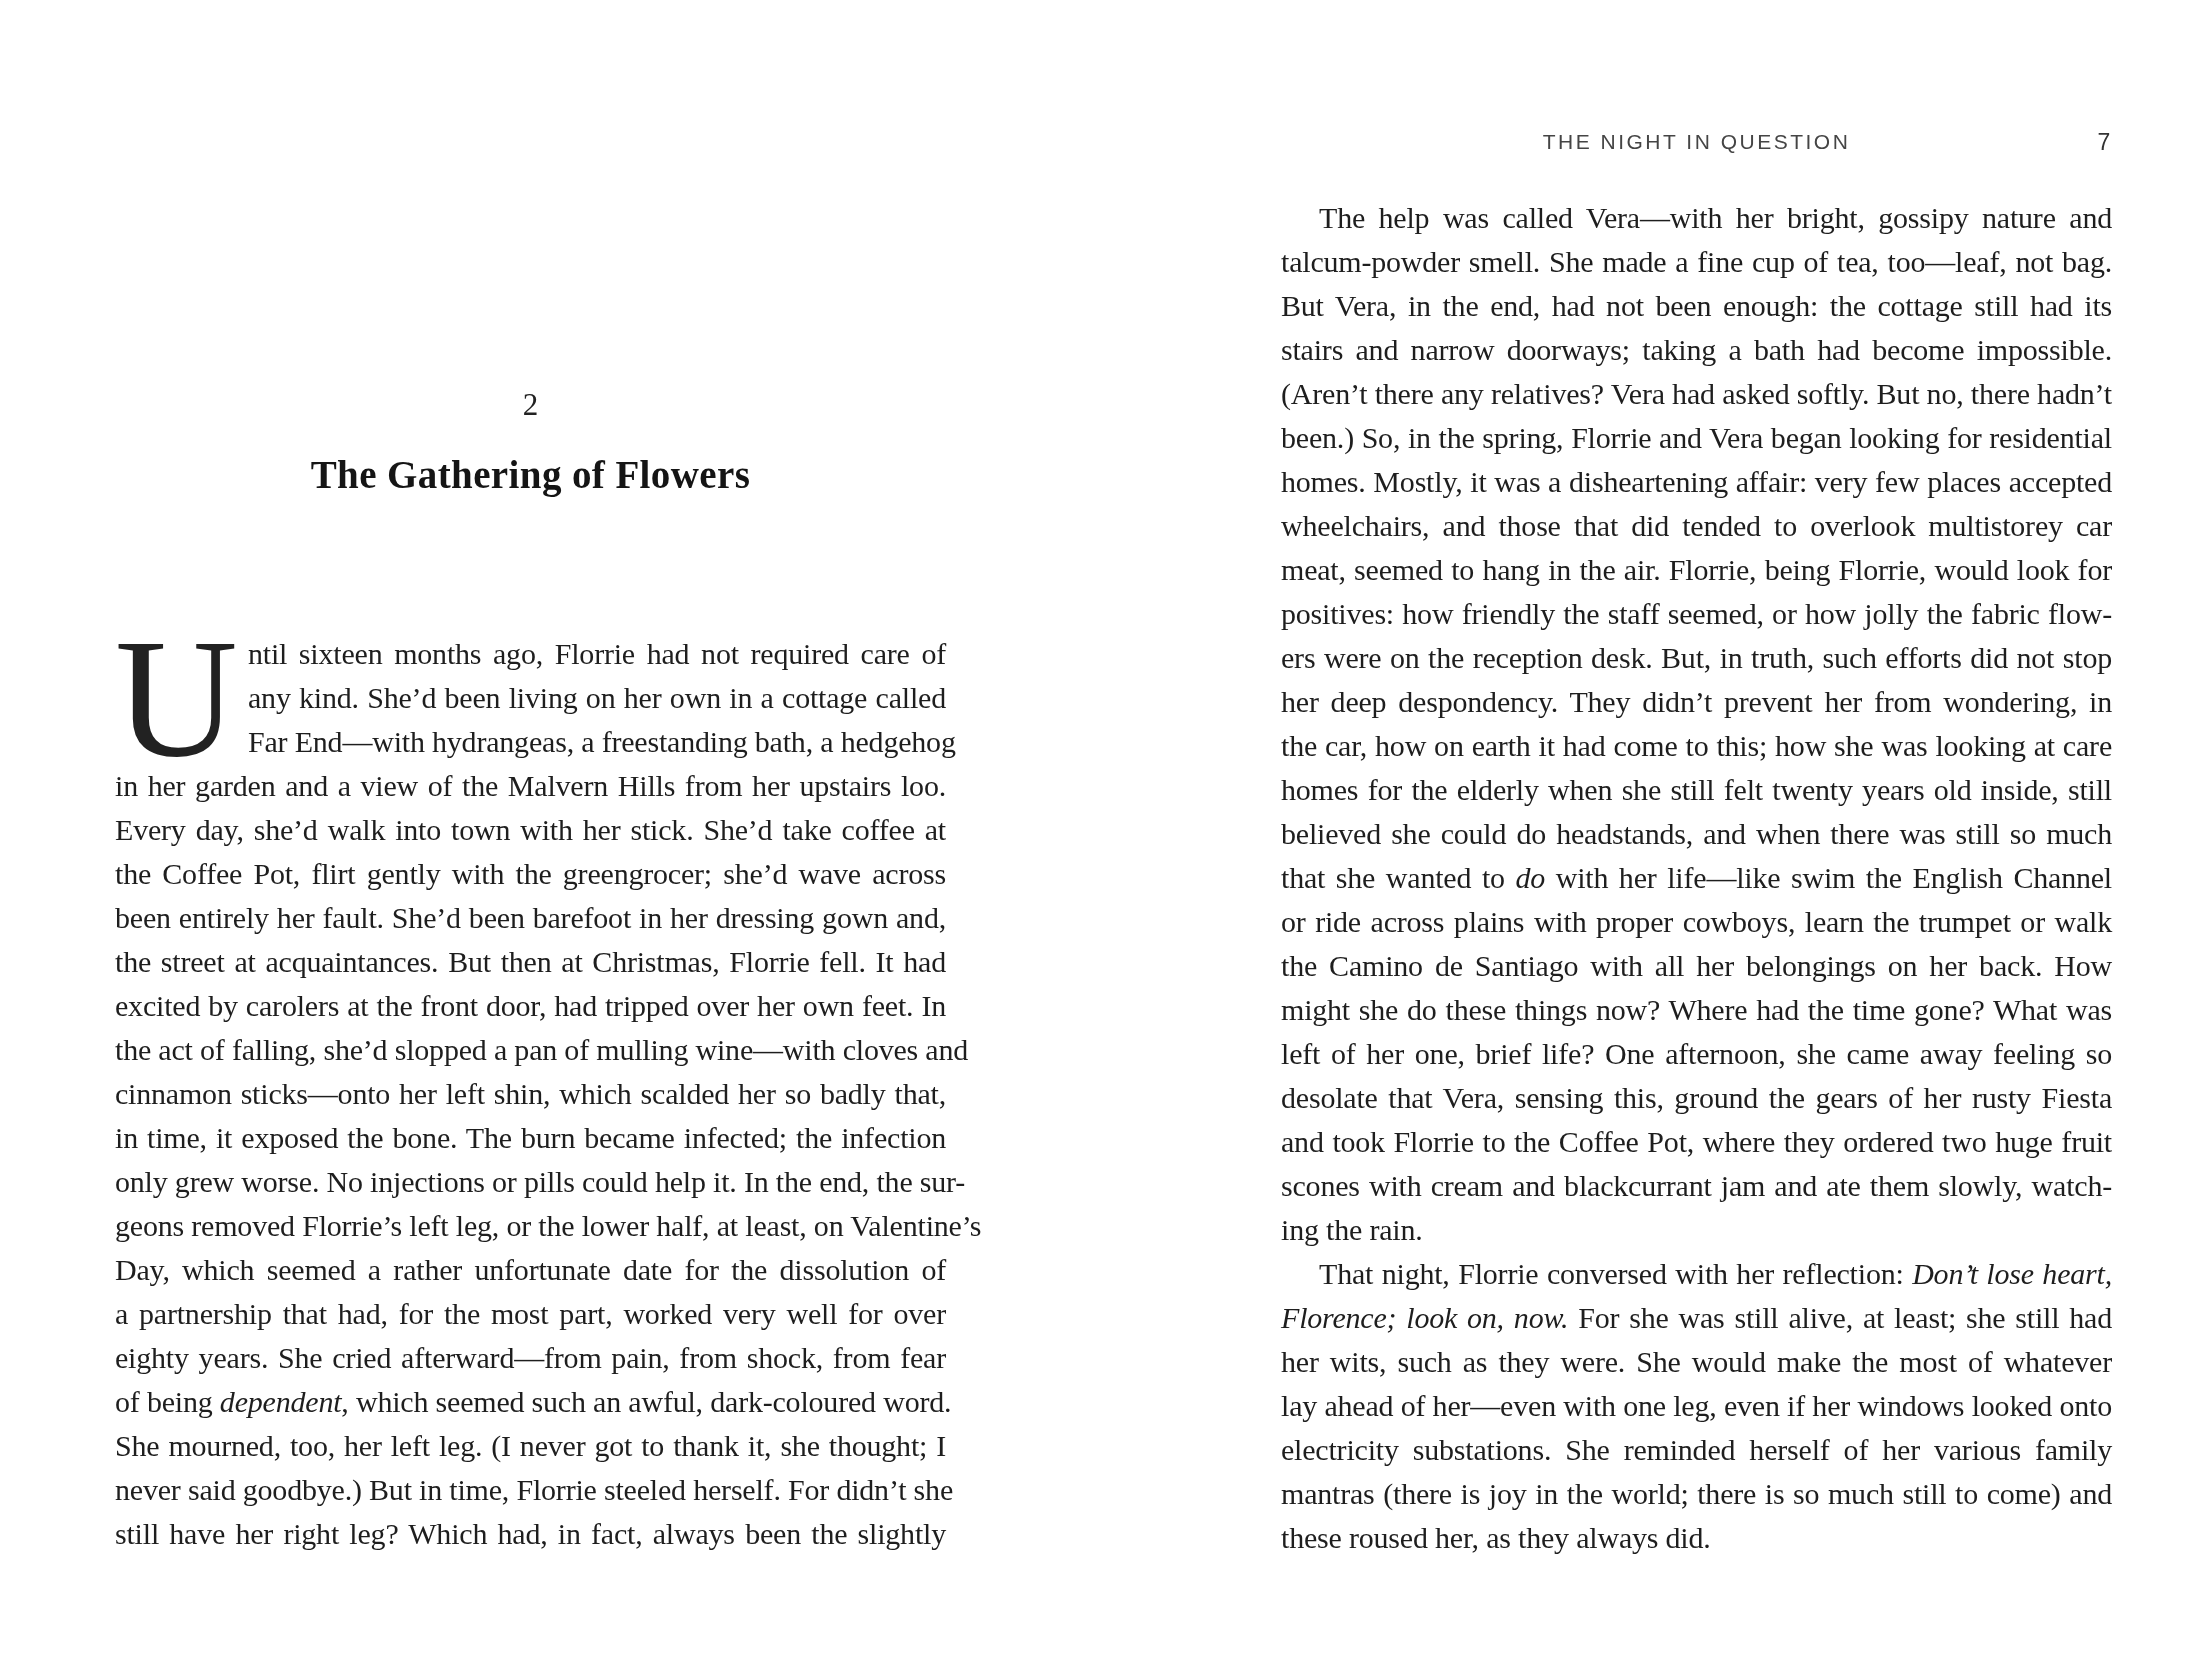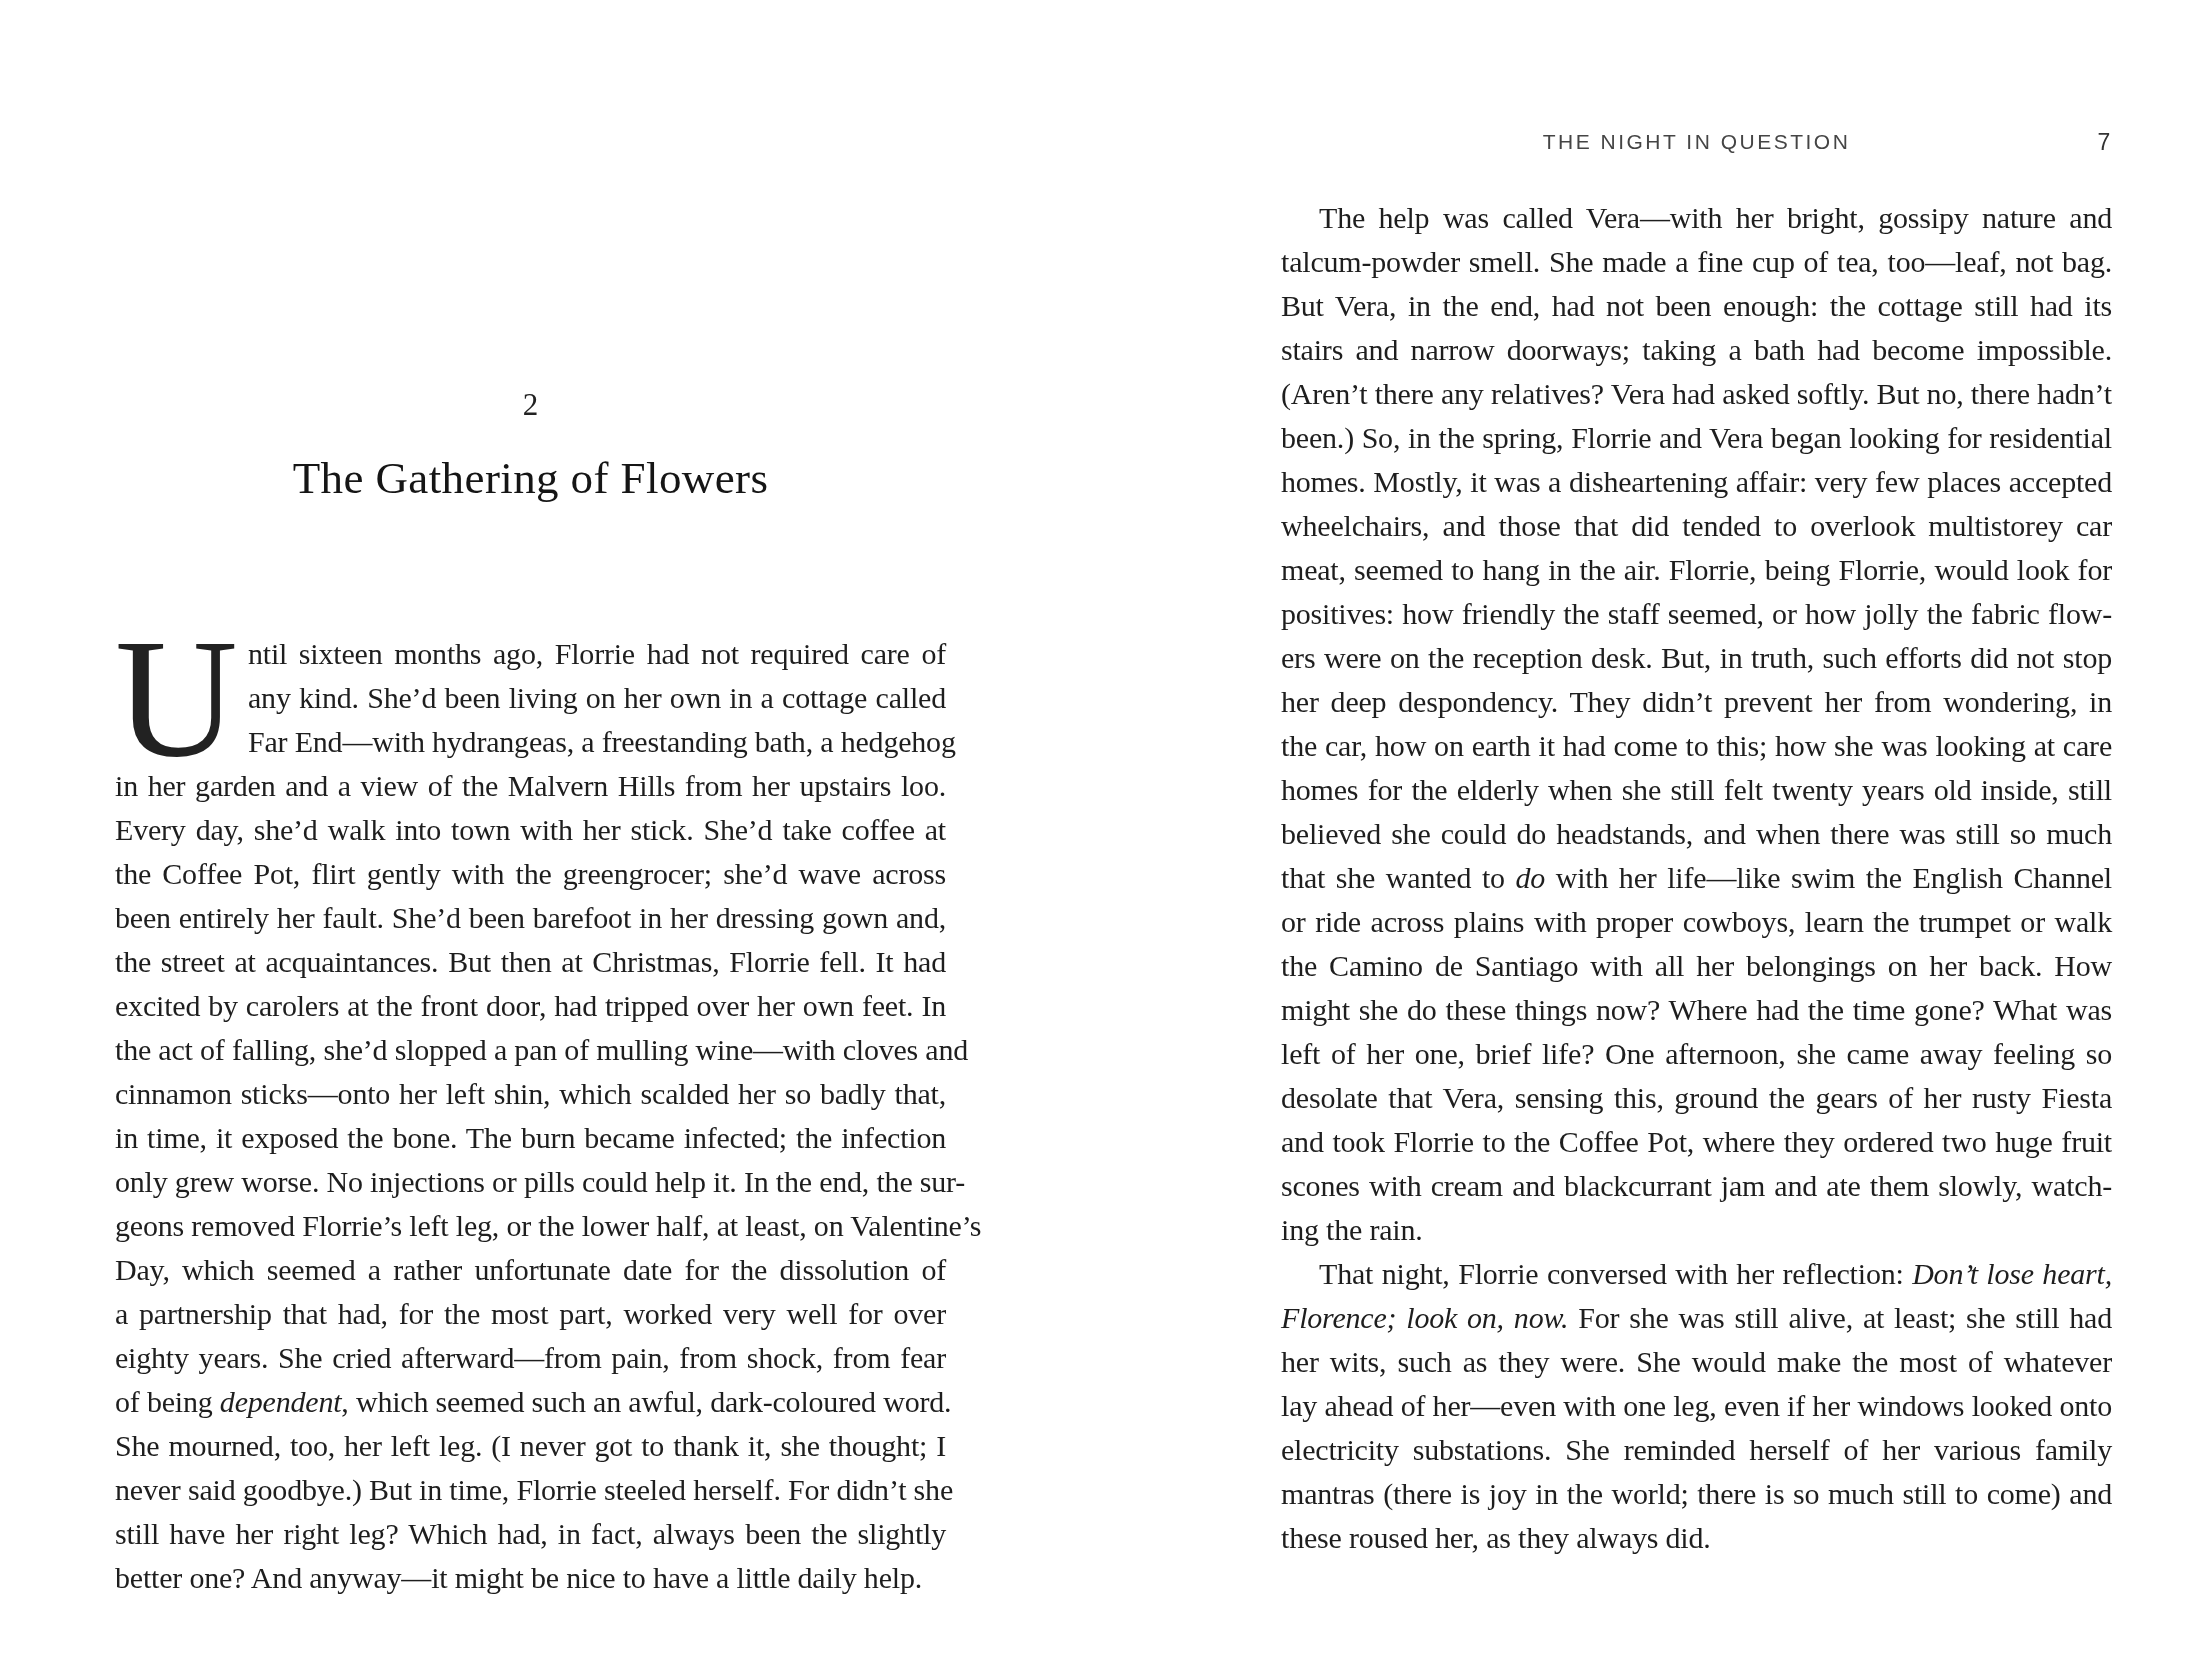--- a/index.html
+++ b/index.html
@@ -15,21 +15,21 @@
   .page-left{left:115px;}
   .page-right{left:1281px;}
 
   
   .chapter-number{
     position:absolute;top:349px;left:0;width:100%;
     text-align:center;font-size:31px;color:#222;
   }
   .chapter-title{
     position:absolute;top:414px;left:0;width:100%;
-    text-align:center;font-size:45px;font-weight:400;
+    text-align:center;font-size:39px;font-weight:700;
     letter-spacing:0.4px;color:#151515;margin:0;
   }
 
   
   .running-header{
     position:absolute;top:87px;left:0;width:100%;height:34px;
     font-family:"Liberation Sans","DejaVu Sans",sans-serif;
   }
   .head-title{
     position:absolute;left:50%;transform:translateX(-50%);
@@ -91,21 +91,20 @@
           <div class="tline">in time, it exposed the bone. The burn became infected; the infection</div>
           <div class="tline">only grew worse. No injections or pills could help it. In the end, the sur-</div>
           <div class="tline">geons removed Florrie’s left leg, or the lower half, at least, on Valentine’s</div>
           <div class="tline">Day, which seemed a rather unfortunate date for the dissolution of</div>
           <div class="tline">a partnership that had, for the most part, worked very well for over</div>
           <div class="tline">eighty years. She cried afterward—from pain, from shock, from fear</div>
           <div class="tline">of being <em>dependent</em>, which seemed such an awful, dark-coloured word.</div>
           <div class="tline">She mourned, too, her left leg. (I never got to thank it, she thought; I</div>
           <div class="tline">never said goodbye.) But in time, Florrie steeled herself. For didn’t she</div>
           <div class="tline">still have her right leg? Which had, in fact, always been the slightly</div>
-          <div class="tline last">better one? And anyway—it might be nice to have a little daily help.</div>
         </div>
     </div>
   </section>
 
   <section class="page page-right">
     <header class="running-header">
       <span class="head-title">THE NIGHT IN QUESTION</span>
       <span class="page-number">7</span>
     </header>
     <div class="body-text body-right">

